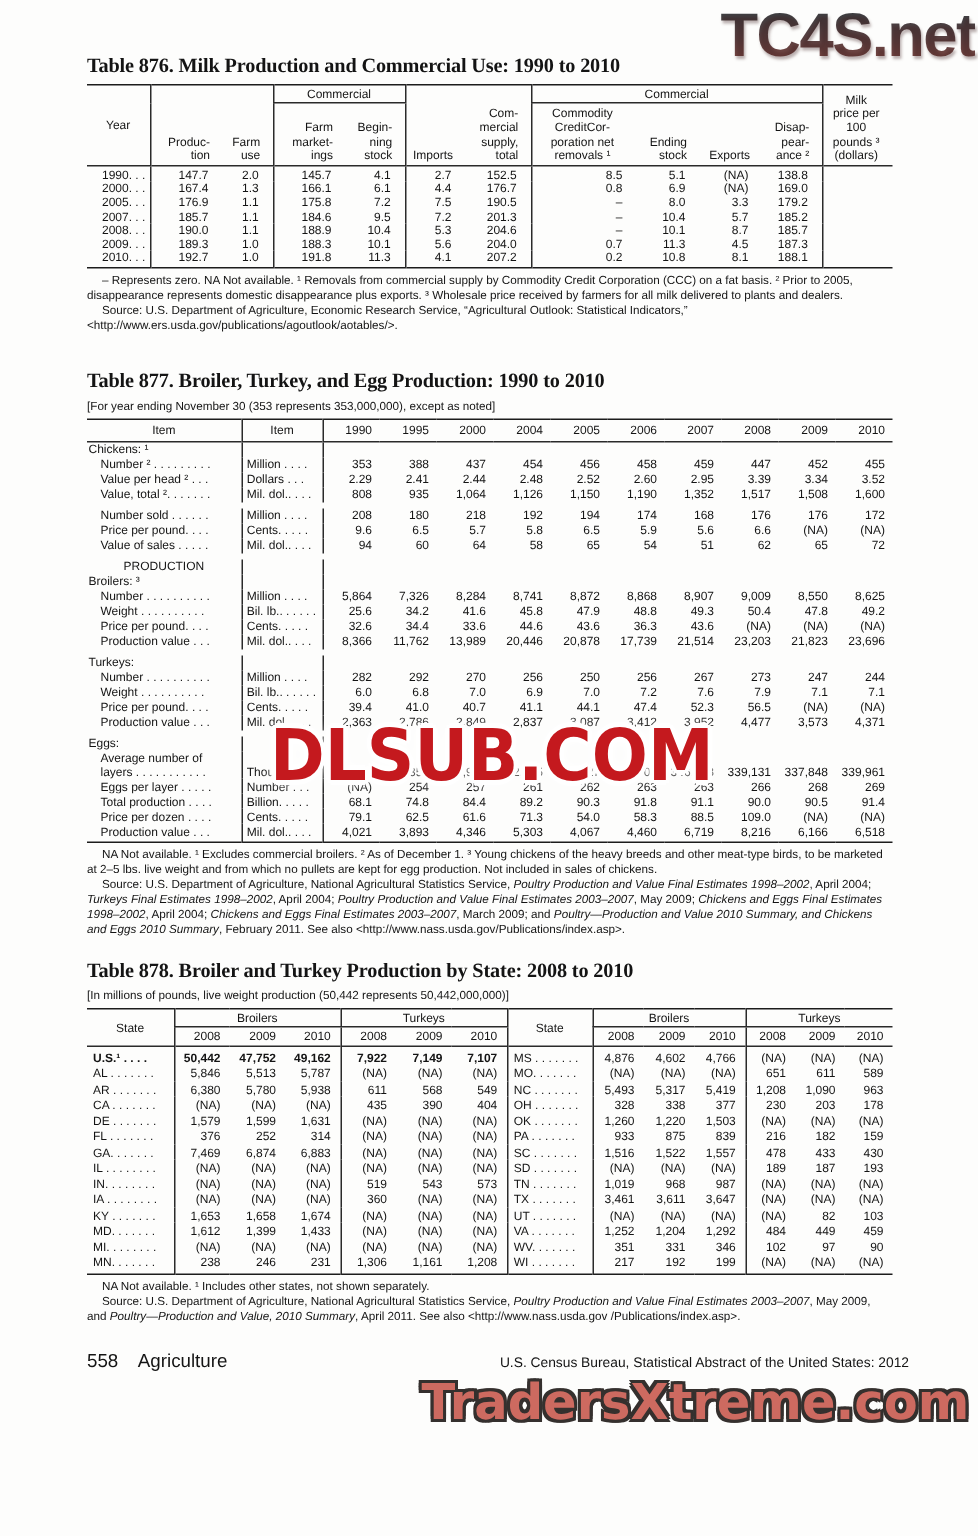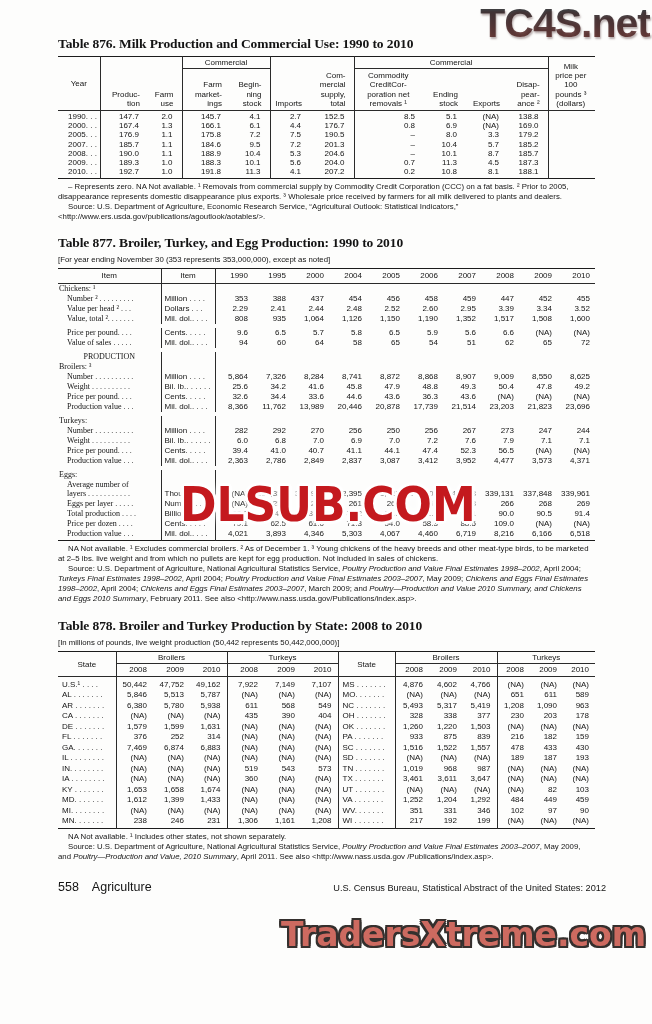--- a/index.html
+++ b/index.html
@@ -8,21 +8,21 @@
     font-family:"Liberation Sans", sans-serif;position:relative;overflow:hidden;
     -webkit-font-smoothing:antialiased;
   }
   .page{padding:36px 57px 0 58px;position:relative;}
   .tbl-title{
     font-family:"Liberation Serif", serif;font-size:13.5px;font-weight:bold;
     margin:0 0 4px 0;letter-spacing:-0.1px;
   }
   .bracket{font-size:7.8px;margin:0 0 4px 0;}
   section{margin:0;}
-  .sect-877{margin-top:13px;}
+  .sect-877{margin-top:24px;}
   .sect-878{margin-top:14px;}
 
   table{border-collapse:collapse;width:537px;table-layout:fixed;}
   table{border-top:1.5px solid #1c1c1c;border-bottom:1.5px solid #1c1c1c;}
   th,td{font-size:8px;font-weight:normal;padding:0;line-height:9.2px;overflow:hidden;white-space:nowrap;}
   th.pre{white-space:pre-line;}
   thead th{vertical-align:bottom;text-align:right;padding:2px 8px 2px 0;}
   tbody tr:first-child td{border-top:1px solid #2a2a2a;}
   .bl{border-left:1px solid #2a2a2a;}
   .spanner{text-align:center !important;padding:1px 0 1px 0 !important;border-bottom:1px solid #2a2a2a;vertical-align:bottom;}
@@ -35,40 +35,40 @@
   .t876 tbody td:last-child{padding-right:5px;padding-left:48px;}
   .t876 tbody td:nth-child(2),.t876 tbody td:nth-child(4),.t876 tbody td:nth-child(6),
   .t876 tbody td:nth-child(8),.t876 tbody td:nth-child(12){border-left:1px solid #2a2a2a;}
   .t876 tbody tr:first-child td{padding-top:1px;}
   .t876 tbody tr:last-child td{padding-bottom:2px;}
 
   
   .t877 thead th{text-align:right;padding:2px 5px 2px 0;}
   .t877 thead th.ctr{text-align:center;padding:2px 0;}
   .t877 tbody td{height:10px;text-align:right;padding-right:5px;vertical-align:bottom;}
-  .t877 tbody td:nth-child(1){text-align:left;padding-left:9px;padding-right:0;white-space:pre-line;font-family:Liberation Serif, serif;}
+  .t877 tbody td:nth-child(1){text-align:left;padding-left:9px;padding-right:0;white-space:pre-line;}
   .t877 tbody td:nth-child(2){text-align:left;padding-left:3px;padding-right:0;}
   .t877 td:nth-child(2),.t877 td:nth-child(3),
   .t877 thead th:nth-child(2),.t877 thead th:nth-child(3){border-left:1px solid #2a2a2a;}
   .t877 tr.sec td:first-child{padding-left:1px;}
   .t877 tr.center td:first-child{text-align:center;padding-left:0;}
   .t877 tr.gap td{height:4px;border:none;}
   .t877 tr.gap td{border-left:none;}
   .t877 tr.gap{border:none;}
   .t877 tbody tr.gap + tr td{border-top:none;}
   .t877 tbody tr:last-child td{padding-bottom:2px;}
 
   
   .t878 thead th.stubhead{text-align:center;vertical-align:middle;padding:0;}
   .t878 thead th.yh{text-align:right;padding:1px 6px 2px 0;}
   .t878 tbody td{height:10.5px;text-align:right;padding-right:6px;}
   .t878 tbody td:nth-child(1),.t878 tbody td:nth-child(8){text-align:left;padding-left:4px;padding-right:0;}
   .t878 td:nth-child(2),.t878 td:nth-child(5),.t878 td:nth-child(8),
   .t878 td:nth-child(9),.t878 td:nth-child(12){border-left:1px solid #2a2a2a;}
-  .t878 tr.us td:nth-child(-n+7){font-weight:normal;}
+  .t878 tr.us td:nth-child(-n+7){font-weight:bold;}
   .t878 tbody tr:first-child td{padding-top:1.5px;}
   .t878 tbody tr:last-child td{padding-bottom:2px;}
 
   .fn{font-size:7.8px;line-height:10px;margin:3px 0 0 0;text-indent:10px;width:537px;}
   .src{font-size:7.8px;line-height:10px;margin:0 0 0 0;text-indent:10px;width:537px;white-space:normal;}
   .src span{white-space:normal;}
   .it{font-style:italic;}
 
   .footer{width:548px;display:flex;justify-content:space-between;align-items:baseline;margin-top:15px;}
   .footer .pageno{font-size:12.5px;}
@@ -362,20 +362,34 @@
             <td>1,190</td>
             <td>1,352</td>
             <td>1,517</td>
             <td>1,508</td>
             <td>1,600</td>
           </tr>
           <tr class="gap">
             <td colspan="12"></td>
           </tr>
           <tr>
+            <td>Number sold  . . . . . .</td>
+            <td>Million  . . . .</td>
+            <td>208</td>
+            <td>180</td>
+            <td>218</td>
+            <td>192</td>
+            <td>194</td>
+            <td>174</td>
+            <td>168</td>
+            <td>176</td>
+            <td>176</td>
+            <td>172</td>
+          </tr>
+          <tr>
             <td>Price per pound. . . .</td>
             <td>Cents. . . . .</td>
             <td>9.6</td>
             <td>6.5</td>
             <td>5.7</td>
             <td>5.8</td>
             <td>6.5</td>
             <td>5.9</td>
             <td>5.6</td>
             <td>6.6</td>

